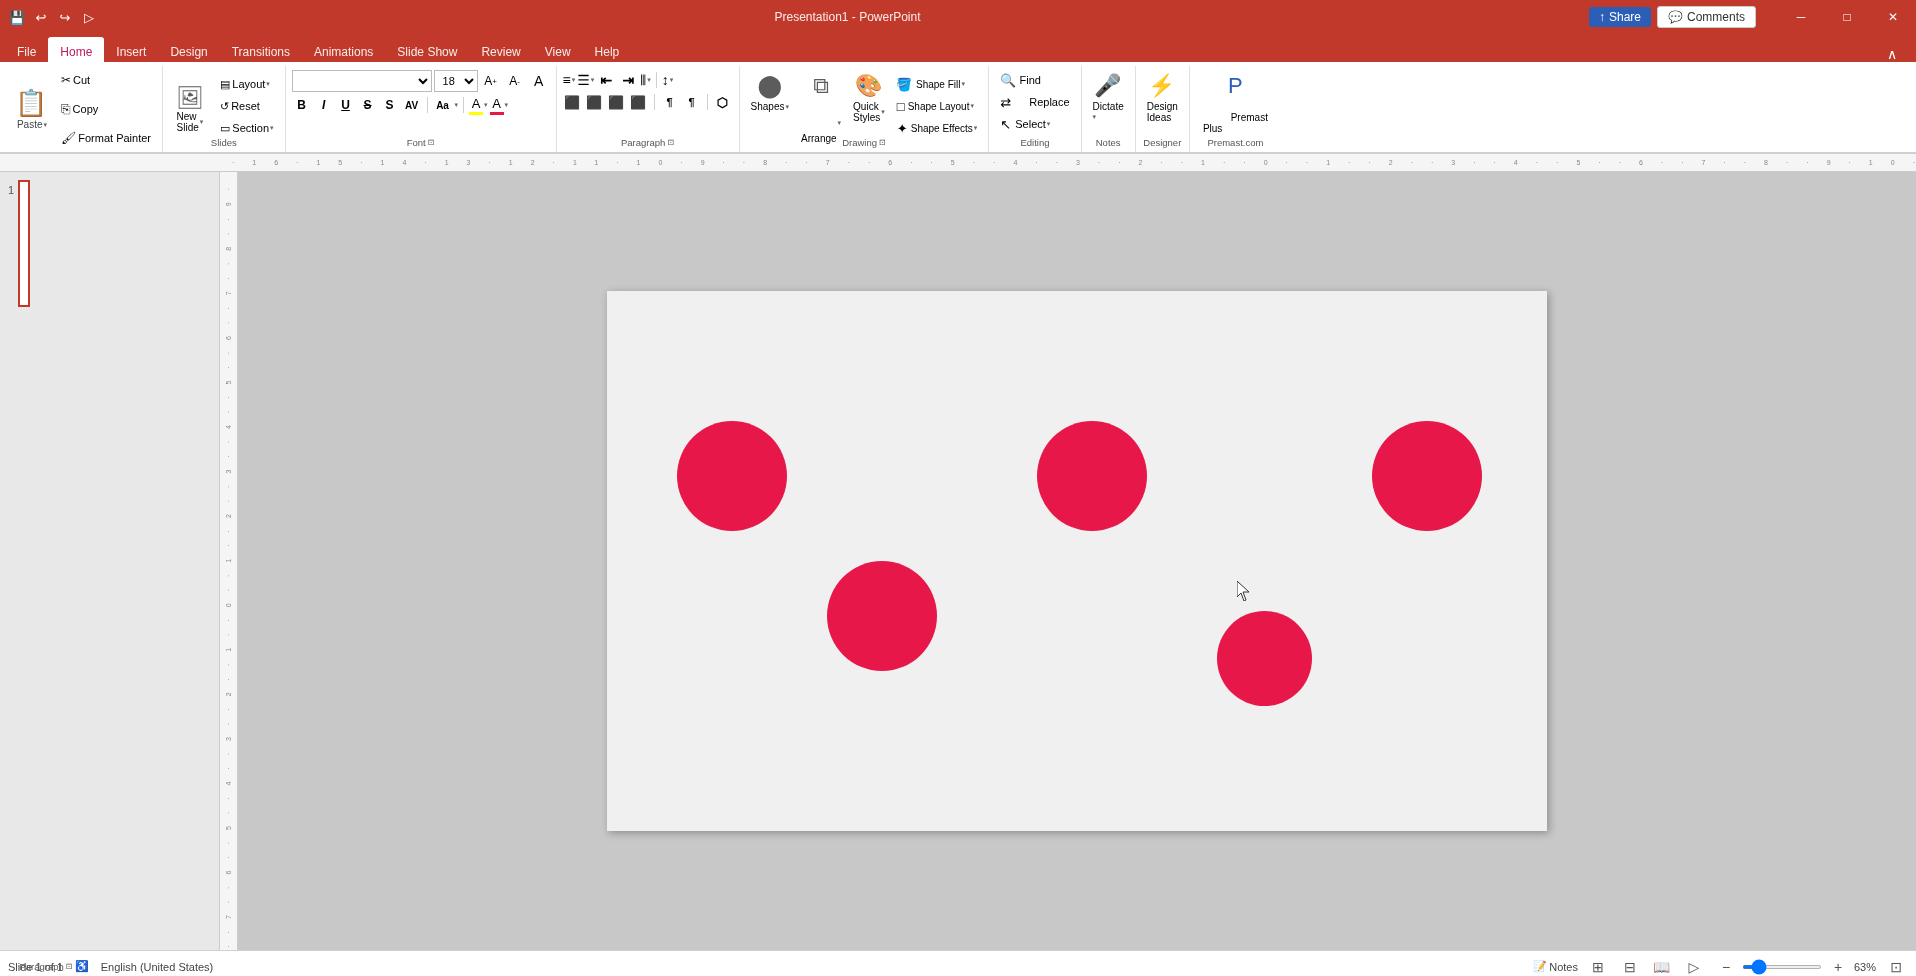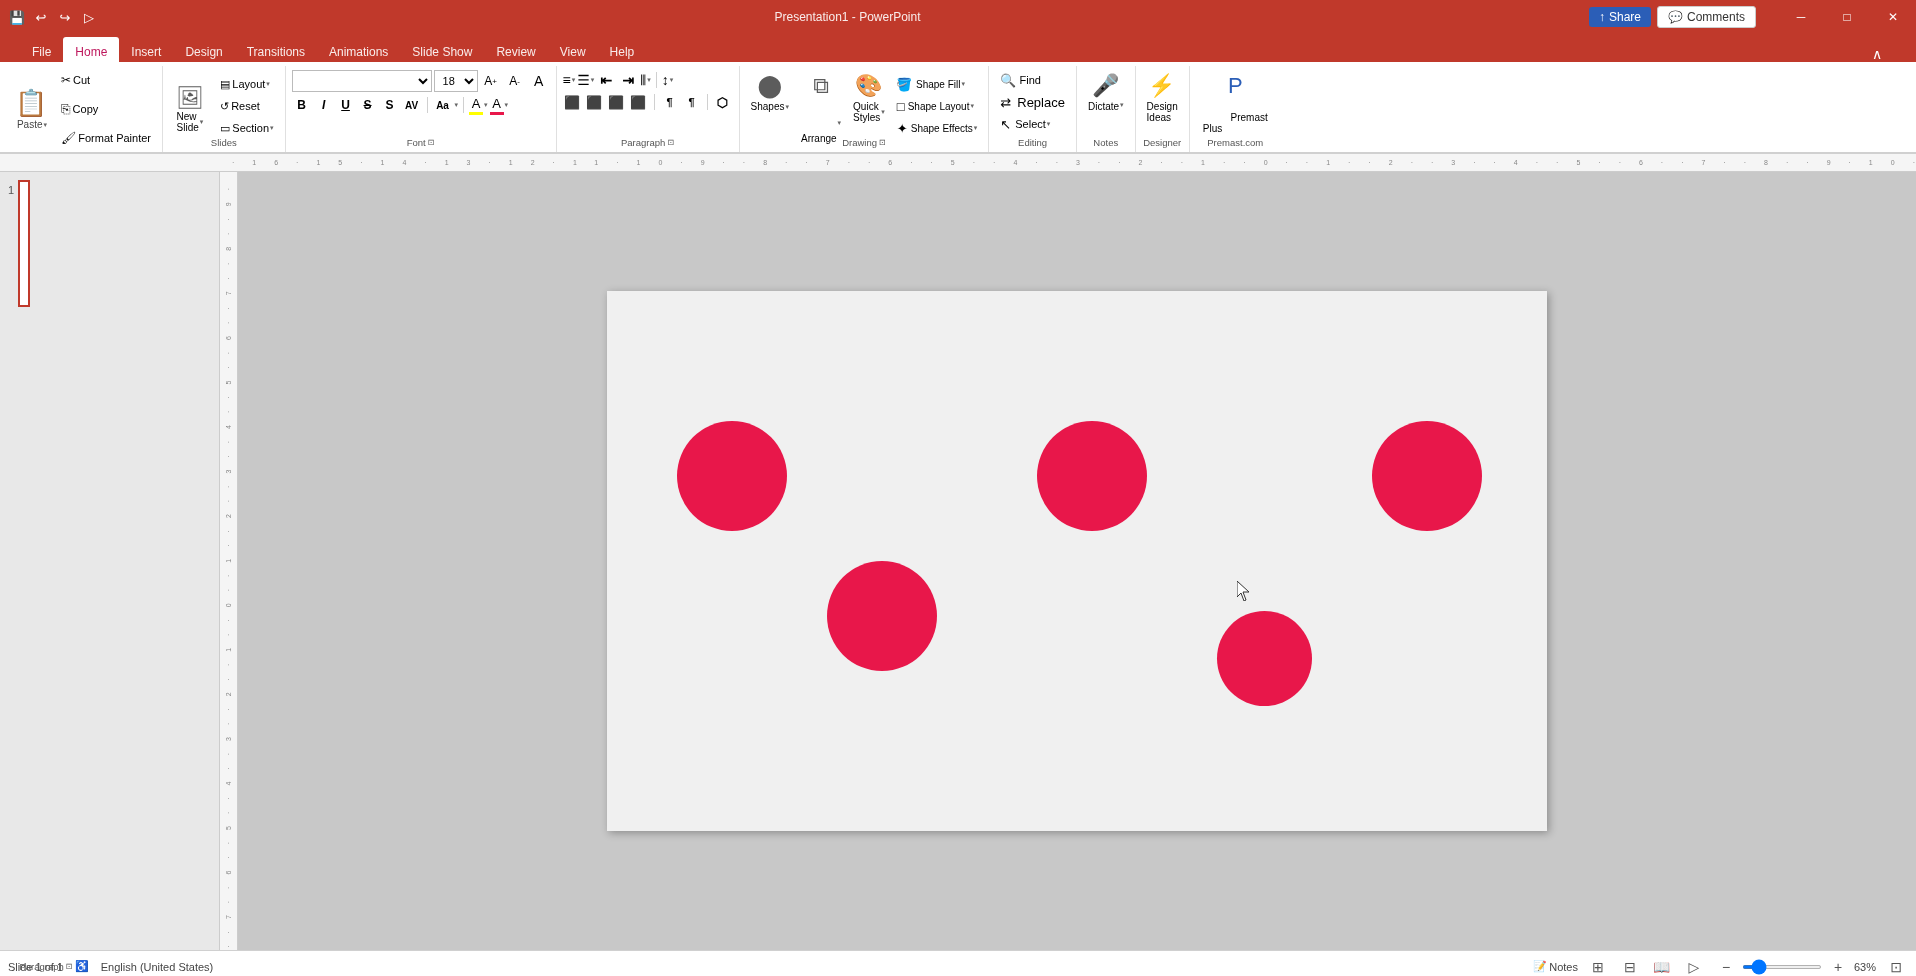--- a/index.html
+++ b/index.html
@@ -256,21 +256,21 @@
       font-size: 12px;
       cursor: pointer;
       font-weight: 500;
     }
     .share-btn { background: #2b5eb7; color: white; }
     .comments-btn { background: white; color: #333; border: 1px solid #ccc; }
 
     #ribbon-tabs {
       background: #c0392b;
       display: flex;
-      padding: 0 20px;
+      padding: 0 5px;
       height: 28px;
       align-items: flex-end;
     }
 
     .tab {
       padding: 4px 12px 0 12px;
       font-size: 12px;
       color: rgba(255,255,255,0.9);
       cursor: pointer;
       height: 26px;
@@ -738,36 +738,36 @@
       </div>
     </div>
 
     <div class="editing-group" style="position:relative;">
       <div class="ribbon-btn-small">
         <span style="font-size:13px;">🔍</span>
         <span style="font-size:11px;margin-left:3px;">Find</span>
       </div>
       <div class="ribbon-btn-small inline-dropdown">
         <span style="font-size:13px;">⇄</span>
-        <span style="font-size:13px;margin-left:5px;">Replace</span>
+        <span style="font-size:11px;margin-left:17px;">Replace</span>
       </div>
       <div class="ribbon-btn-small inline-dropdown">
         <span style="font-size:13px;">↖</span>
         <span style="font-size:11px;margin-left:3px;">Select</span>
         <span class="dropdown-arrow">▾</span>
       </div>
       <div class="grp-label" style="position:absolute;bottom:4px;left:0;width:100%;justify-content:center;">
         <span>Editing</span>
       </div>
     </div>
 
     <div class="voice-group" style="position:relative;">
       <div class="ribbon-btn">
         <div style="font-size:22px;color:#5c5c5c;">🎤</div>
-        <div style="display:flex;align-items:flex-start;gap:1px;">
+        <div style="display:flex;align-items:flex-start;gap:1px;flex-direction:column;">
           <span style="font-size:10px;">Dictate</span>
           <span class="dropdown-arrow">▾</span>
         </div>
       </div>
       <div class="grp-label" style="position:absolute;bottom:4px;left:0;width:100%;justify-content:center;">
         <span>Notes</span>
       </div>
     </div>
 
     <div class="design-group" style="position:relative;">

